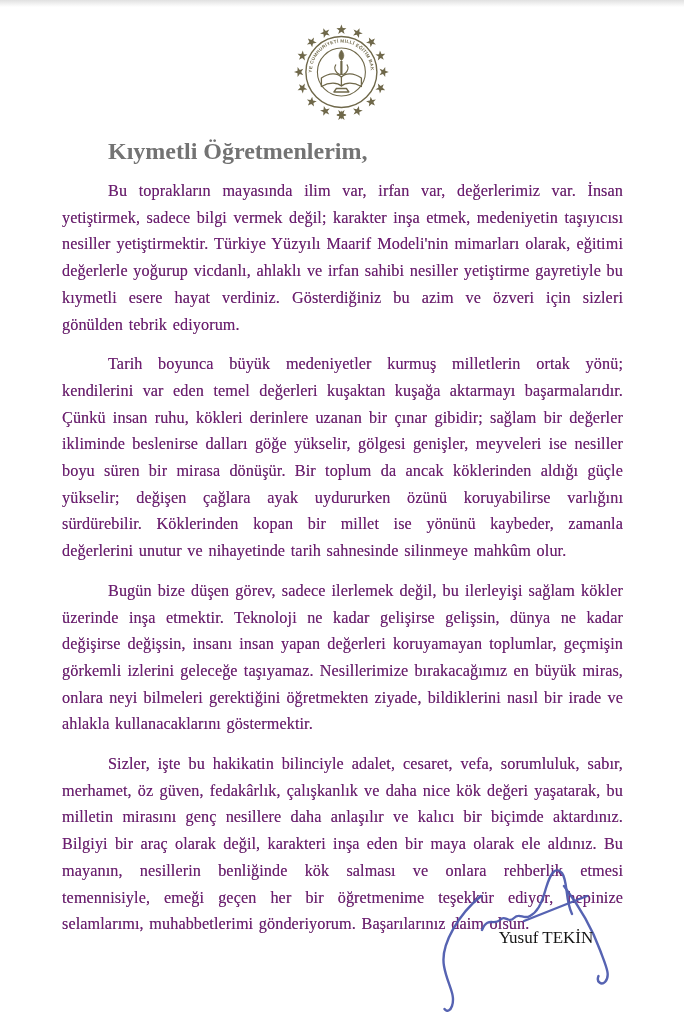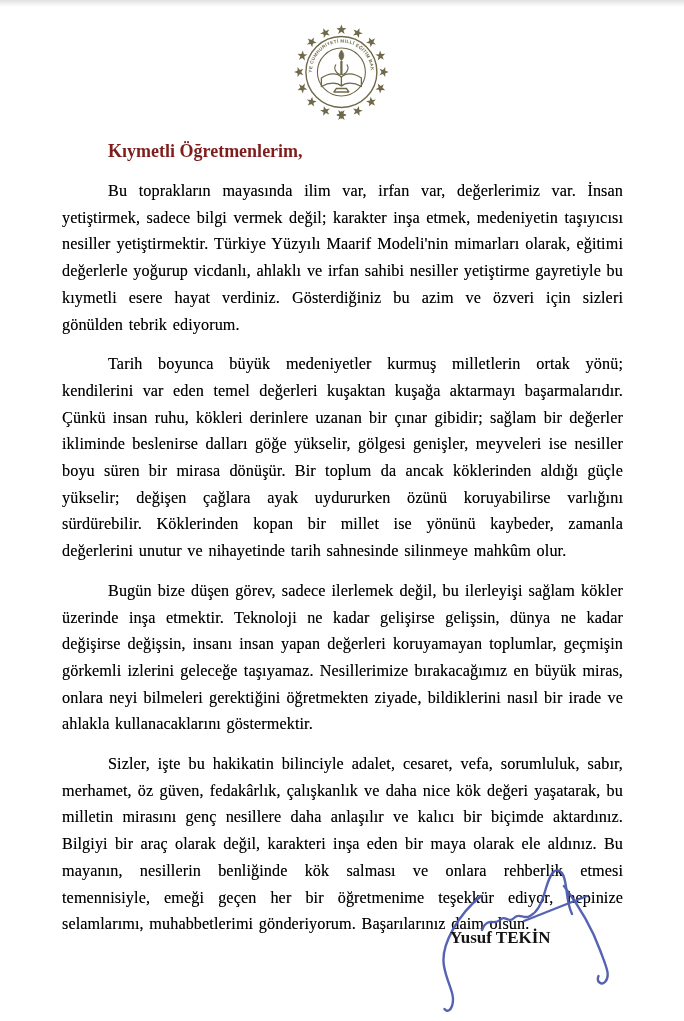--- a/index.html
+++ b/index.html
@@ -18,41 +18,41 @@
   .seal{
     position:absolute;top:22px;left:50%;
     transform:translateX(-50.6%);
     width:100px;height:100px;
   }
   .letter-body{
     position:absolute;left:62px;top:138px;width:561px;
   }
   .salutation{
     font-weight:bold;
-    font-size:18px;
+    font-size:24px;
     line-height:27px;
     margin:0 0 8px 46px;
-    color:#7f1d1d;
+    color:#737373;
   }
   .letter-body p{
     margin:13px 0 0 0;
     font-size:16.2px;
     line-height:26.7px;
     text-align:justify;
     text-indent:46px;
     letter-spacing:.1px;
     word-spacing:1.5px;
-    color:#000000;
+    color:#701a75;
     text-shadow:0 0 .4px rgba(30,30,30,.55);
   }
   .signature-block{
     position:absolute;
     left:428px;top:925px;width:214px;
-    text-align:left;
-    font-weight:bold;
+    text-align:center;
+    font-weight:normal;
     font-size:17px;
     line-height:25px;
     color:#141414;
   }
   .sig-name{ padding-left:22px; }
   .sig-title{ padding-left:0; }
   .signature-ink{
     position:absolute;
     left:424px;top:866px;
     width:222px;height:156px;

